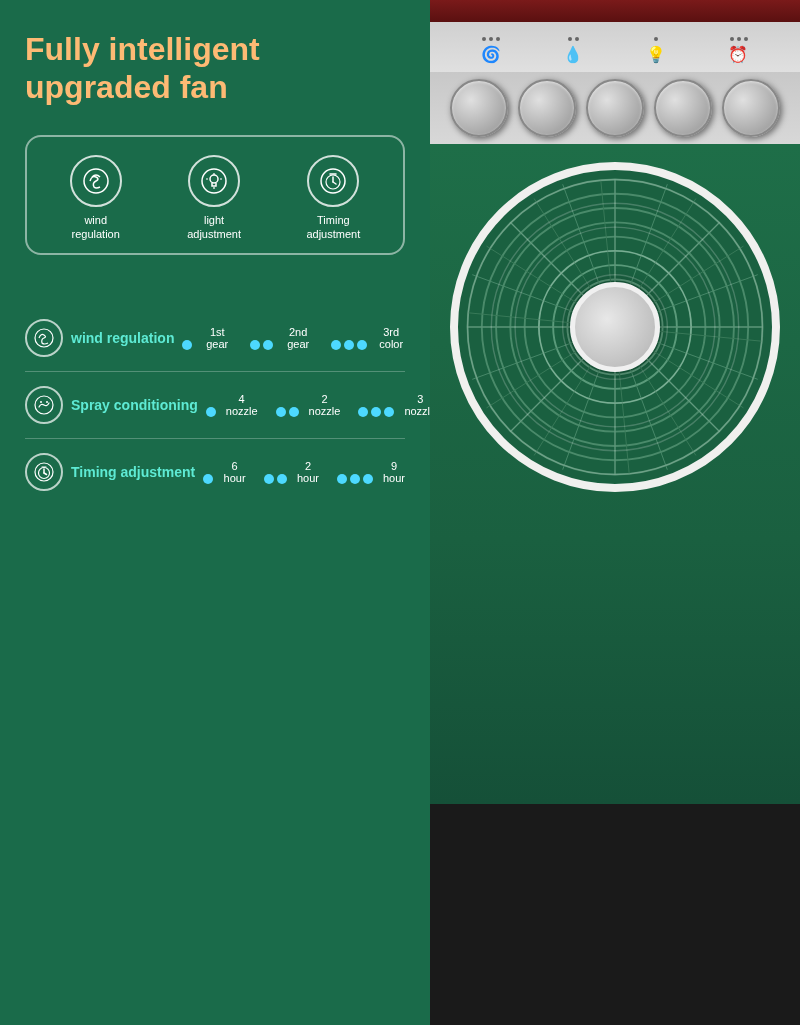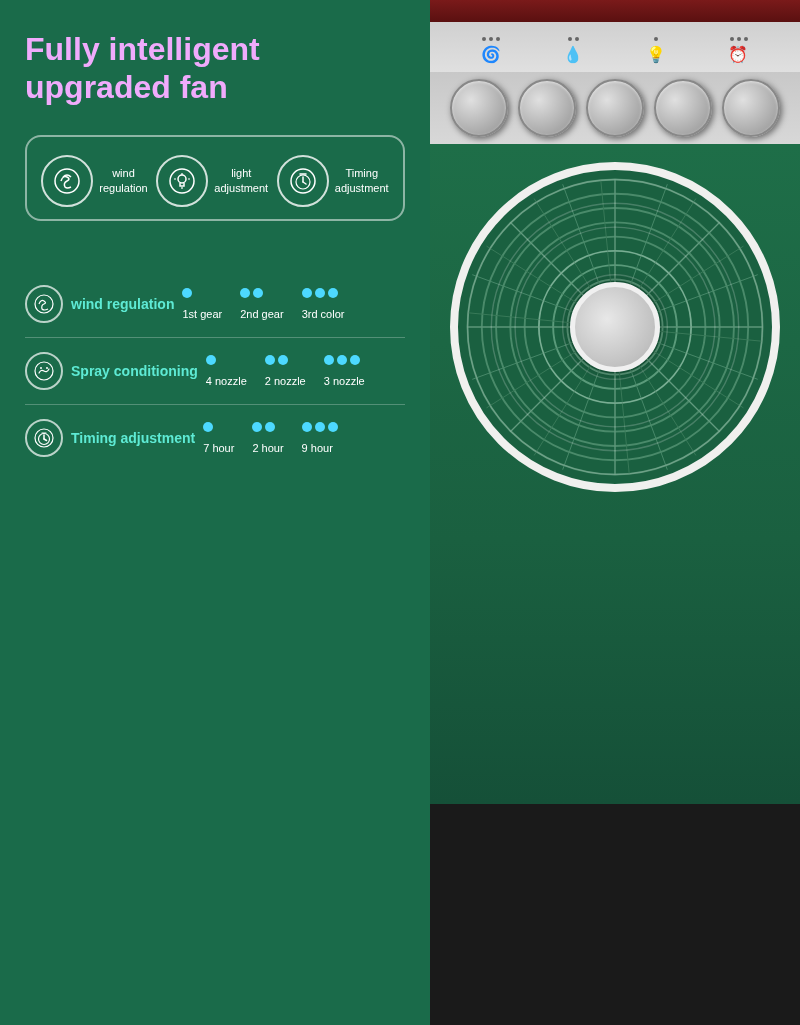--- a/index.html
+++ b/index.html
@@ -16,40 +16,40 @@
       width: 430px;
       height: 1025px;
       background-color: #1a6b4a;
       padding: 30px 25px;
       display: flex;
       flex-direction: column;
       position: relative;
     }
 
     .main-title {
-      color: #f0abfc;
+      color: #fdba74;
       font-size: 32px;
       font-weight: 900;
       line-height: 1.2;
       margin-bottom: 28px;
     }
 
     
     .features-box {
       border: 2px solid rgba(255,255,255,0.5);
       border-radius: 16px;
       padding: 18px 10px 12px;
       display: flex;
       justify-content: space-around;
       margin-bottom: 40px;
     }
 
     .feature-item {
       display: flex;
-      flex-direction: row;
+      flex-direction: column;
       align-items: center;
       gap: 6px;
     }
 
     .feature-icon-circle {
       width: 52px;
       height: 52px;
       border: 2px solid rgba(255,255,255,0.8);
       border-radius: 50%;
       display: flex;
@@ -107,22 +107,22 @@
 
     .spec-options {
       display: flex;
       gap: 18px;
       margin-left: 8px;
       flex: 1;
     }
 
     .spec-option {
       display: flex;
-      flex-direction: column;
-      align-items: flex-start;
+      flex-direction: row;
+      align-items: flex-end;
       gap: 10px;
     }
 
     .spec-option-label {
       color: white;
       font-size: 11px;
       text-align: center;
     }
 
     .dots {
@@ -285,21 +285,21 @@
           <line x1="11" y1="12" x2="13.5" y2="13.5" stroke="white" stroke-width="1.5" stroke-linecap="round"></line>
           <line x1="9" y1="6" x2="13" y2="6" stroke="white" stroke-width="1.2" stroke-linecap="round"></line>
         </svg>
       </div>
       <span class="spec-name">Timing adjustment</span>
       <div class="spec-options">
         <div class="spec-option">
           <div class="dots">
             <div class="dot"></div>
           </div>
-          <span class="spec-option-label">7 hour</span>
+          <span class="spec-option-label">6 hour</span>
         </div>
         <div class="spec-option">
           <div class="dots">
             <div class="dot"></div>
             <div class="dot"></div>
           </div>
           <span class="spec-option-label">2 hour</span>
         </div>
         <div class="spec-option">
           <div class="dots">

